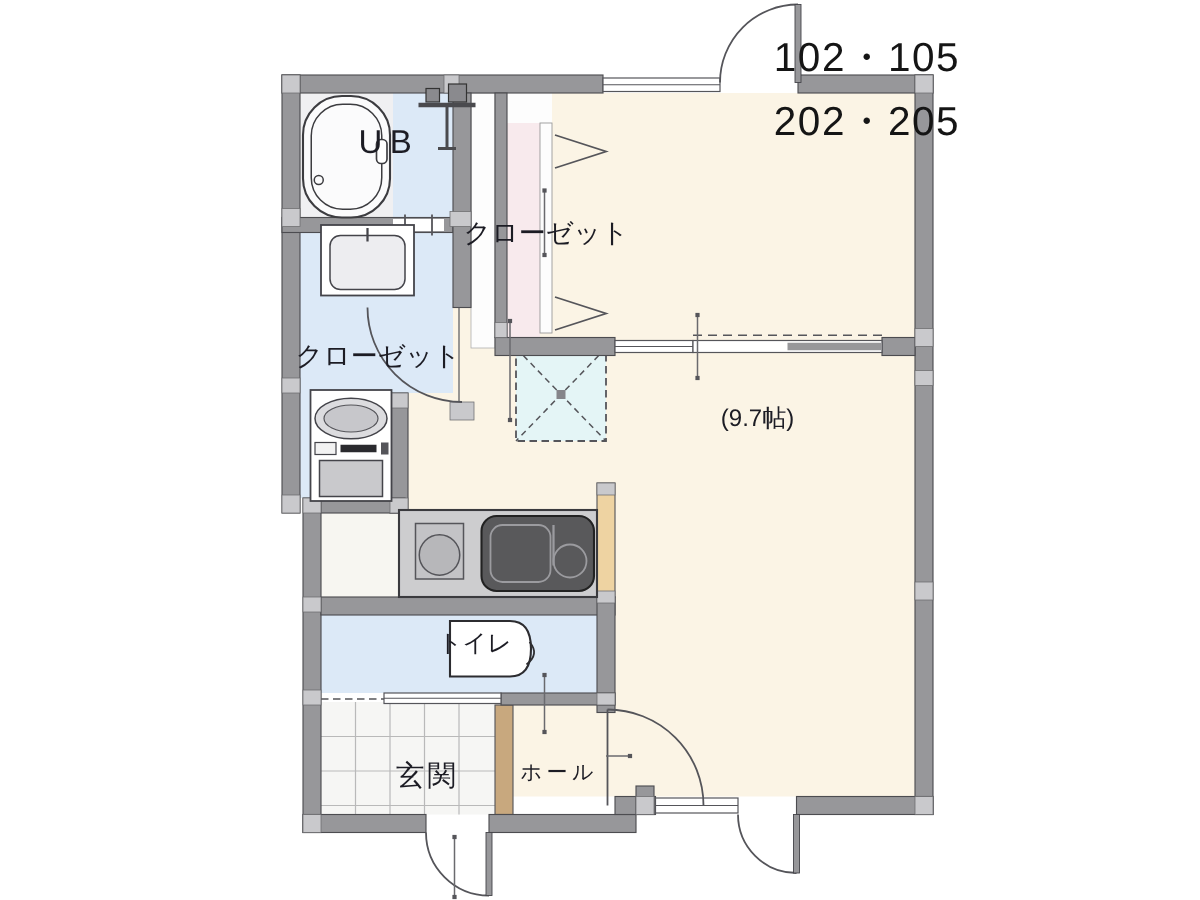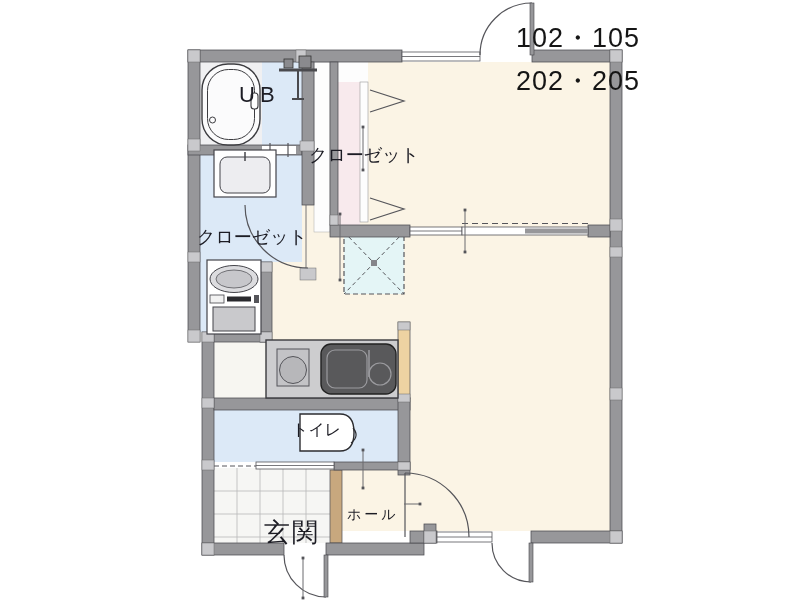--- a/index.html
+++ b/index.html
@@ -232,22 +232,23 @@
     <line x1="404" y1="504" x2="420" y2="504"></line>
         <rect x="418.6" y="502.6" width="2.8" height="2.8" fill="#55555a" stroke="none"></rect>
   </g>
 </svg>
 
   <div class="units" style="top:20px;">102・105</div>
   <div class="units" style="top:63px;">202・205</div>
 
 
   <div class="lbl room-title" style="left:435px;top:271px;width:140px;">
+    <div class="sz">(9.7帖)</div>
   </div>
 
   <div class="lbl" style="left:197px;top:227px;font-size:18px;">クローゼット</div>
   <div class="lbl" style="left:239px;top:82px;font-size:22px;letter-spacing:5px;">UB</div>
   <div class="lbl" style="left:309px;top:145px;font-size:18px;">クローゼット</div>
   <div class="lbl" style="left:292px;top:421px;font-size:16px;">トイレ</div>
-  <div class="lbl" style="left:264px;top:518px;font-size:26px;letter-spacing:2px;">玄関</div>
+  <div class="lbl" style="left:264px;top:507px;font-size:19px;letter-spacing:2px;">玄関</div>
   <div class="lbl" style="left:347px;top:506px;font-size:14px;letter-spacing:3px;">ホール</div>
 
 </div>
 
 </body></html>

